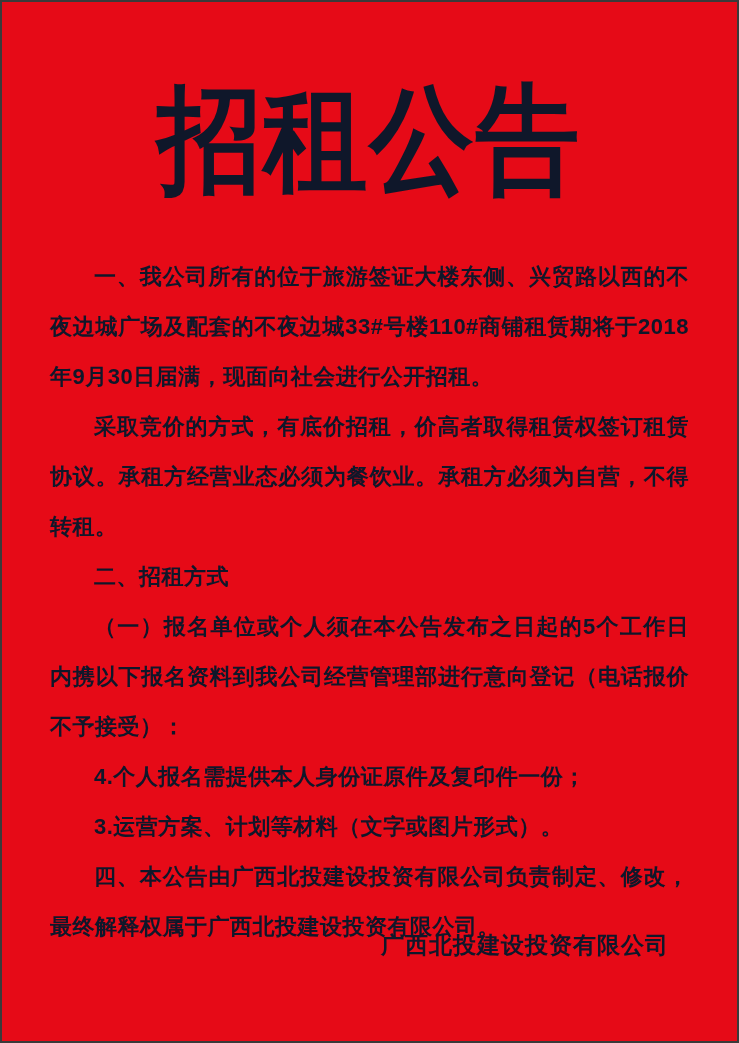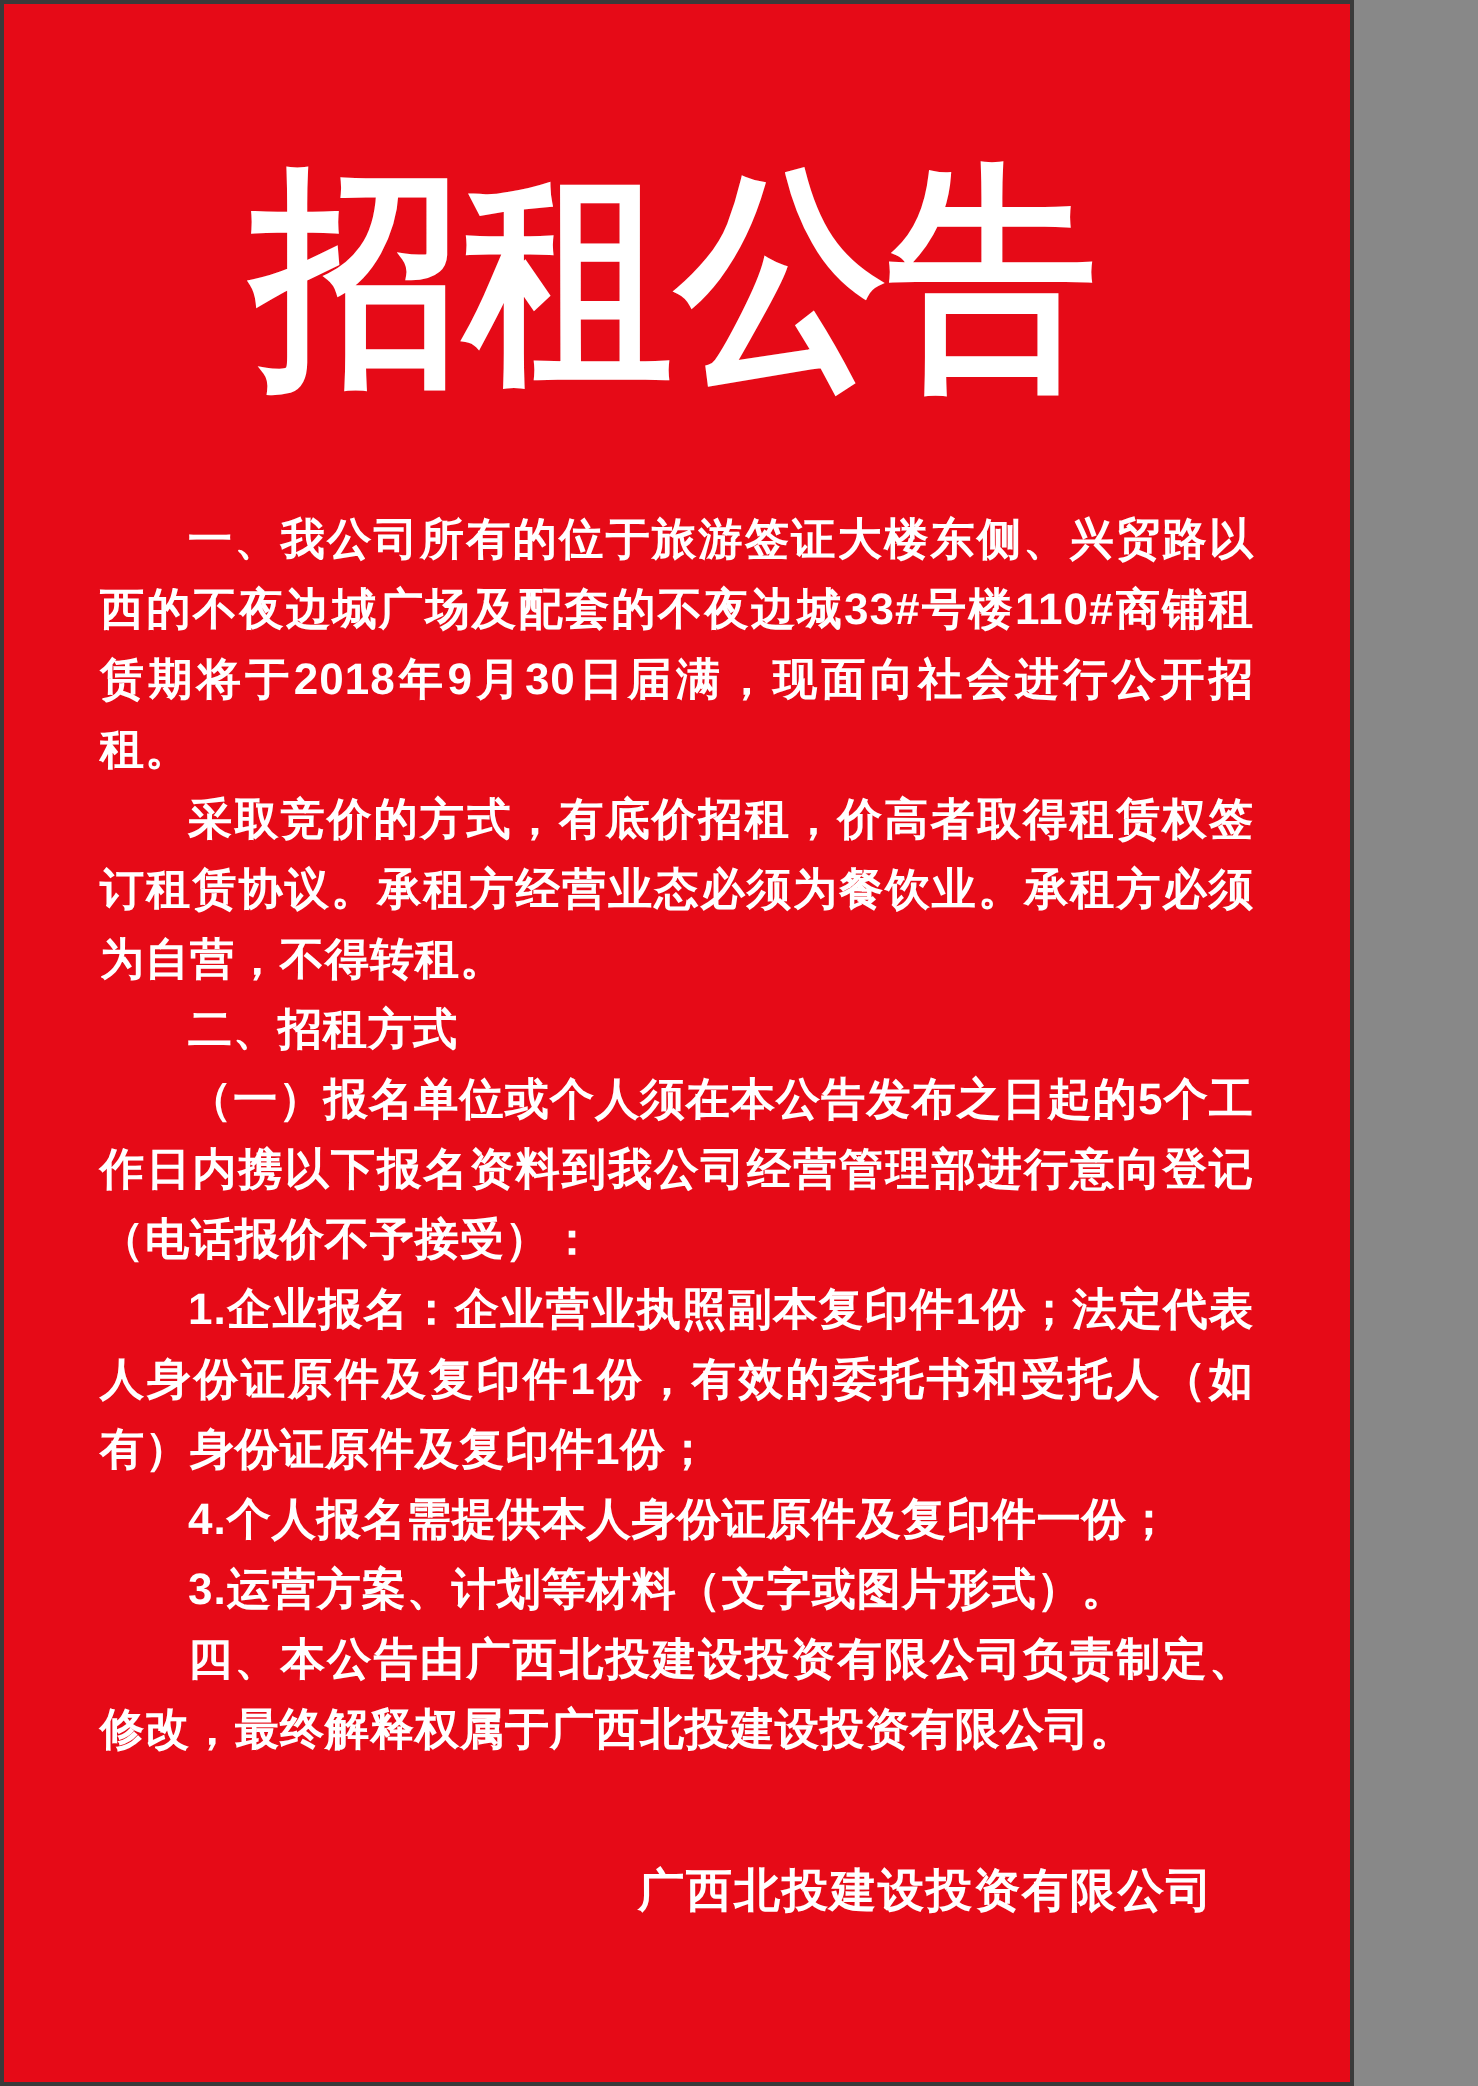--- a/index.html
+++ b/index.html
@@ -2,28 +2,28 @@
 <html><head>
 <meta charset="utf-8">
 <style>
   html, body {
     margin: 0;
     padding: 0;
     background: #888;
   }
   .poster {
     position: relative;
-    width: 677px;
+    width: 739px;
     height: 1043px;
     box-sizing: border-box;
     background: #e60a17;
     border: 2px solid #3a3a3a;
     overflow: hidden;
     font-family: "Liberation Sans", "DejaVu Sans", sans-serif;
-    color: #ffffff;
+    color: #0f172a;
   }
   .title {
     position: absolute;
     top: 72px;
     left: 0;
     width: 100%;
     text-align: center;
     font-family: "Liberation Serif", "DejaVu Serif", serif;
     font-weight: bold;
     font-size: 104px;
@@ -36,21 +36,21 @@
   .body-text {
     position: absolute;
     top: 250px;
     left: 48px;
     right: 48px;
   }
   .body-text p {
     margin: 0;
     font-size: 22px;
     font-weight: bold;
-    line-height: 35px;
+    line-height: 50px;
     text-indent: 2em;
     text-align: justify;
     letter-spacing: 0.5px;
   }
   .signature {
     position: absolute;
     top: 908px;
     right: 52px;
     text-align: center;
     font-size: 23px;
@@ -67,21 +67,20 @@
 
 <div class="poster">
 
   <div class="title">招租公告</div>
 
   <div class="body-text">
     <p>一、我公司所有的位于旅游签证大楼东侧、兴贸路以西的不夜边城广场及配套的不夜边城33#号楼110#商铺租赁期将于2018年9月30日届满，现面向社会进行公开招租。</p>
     <p>采取竞价的方式，有底价招租，价高者取得租赁权签订租赁协议。承租方经营业态必须为餐饮业。承租方必须为自营，不得转租。</p>
     <p>二、招租方式</p>
     <p>（一）报名单位或个人须在本公告发布之日起的5个工作日内携以下报名资料到我公司经营管理部进行意向登记（电话报价不予接受）：</p>
-    <p>1.企业报名：企业营业执照副本复印件1份；法定代表人身份证原件及复印件1份，有效的委托书和受托人（如有）身份证原件及复印件1份；</p>
     <p>4.个人报名需提供本人身份证原件及复印件一份；</p>
     <p>3.运营方案、计划等材料（文字或图片形式）。</p>
     <p>四、本公告由广西北投建设投资有限公司负责制定、修改，最终解释权属于广西北投建设投资有限公司。</p>
 
   </div>
 
   <div class="signature">
     <div>广西北投建设投资有限公司</div>
   </div>
 

